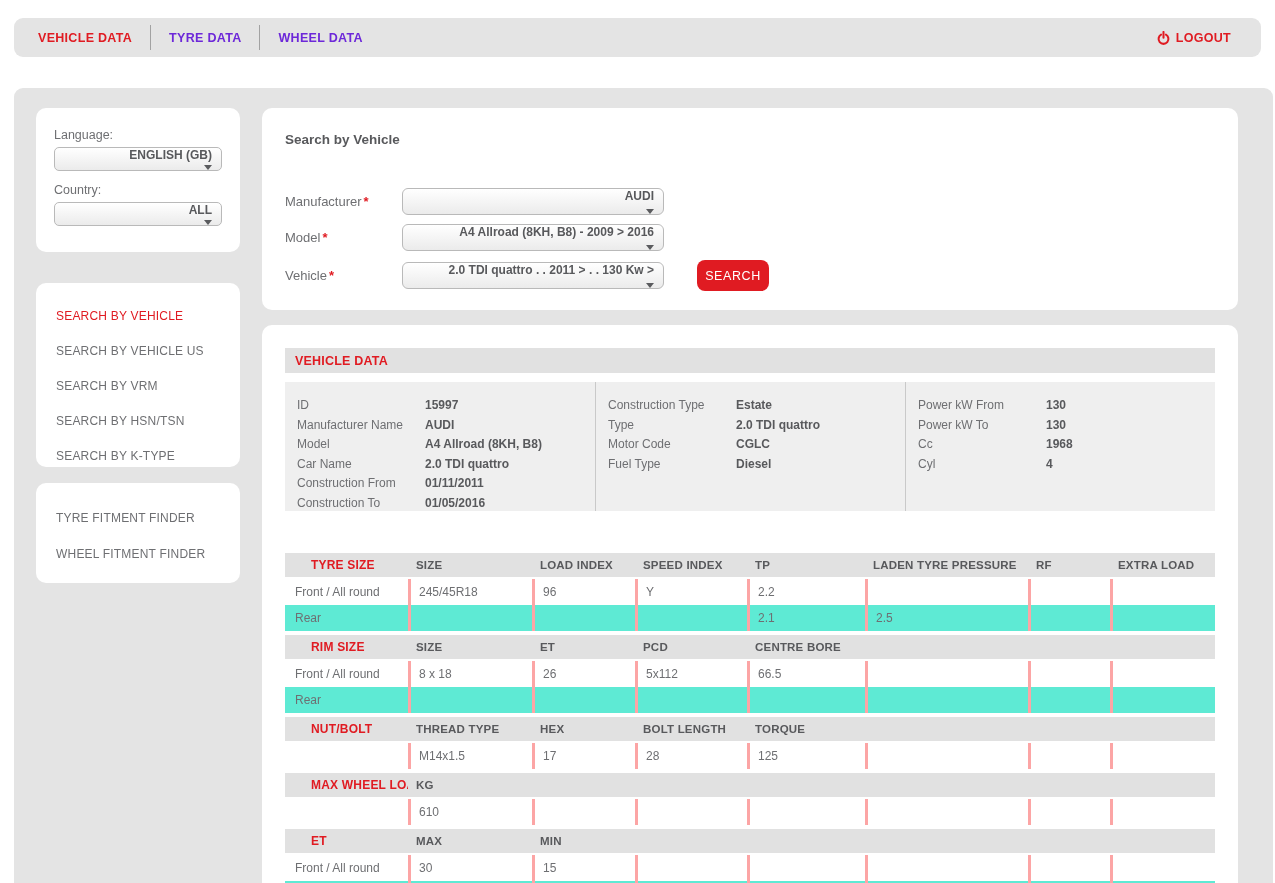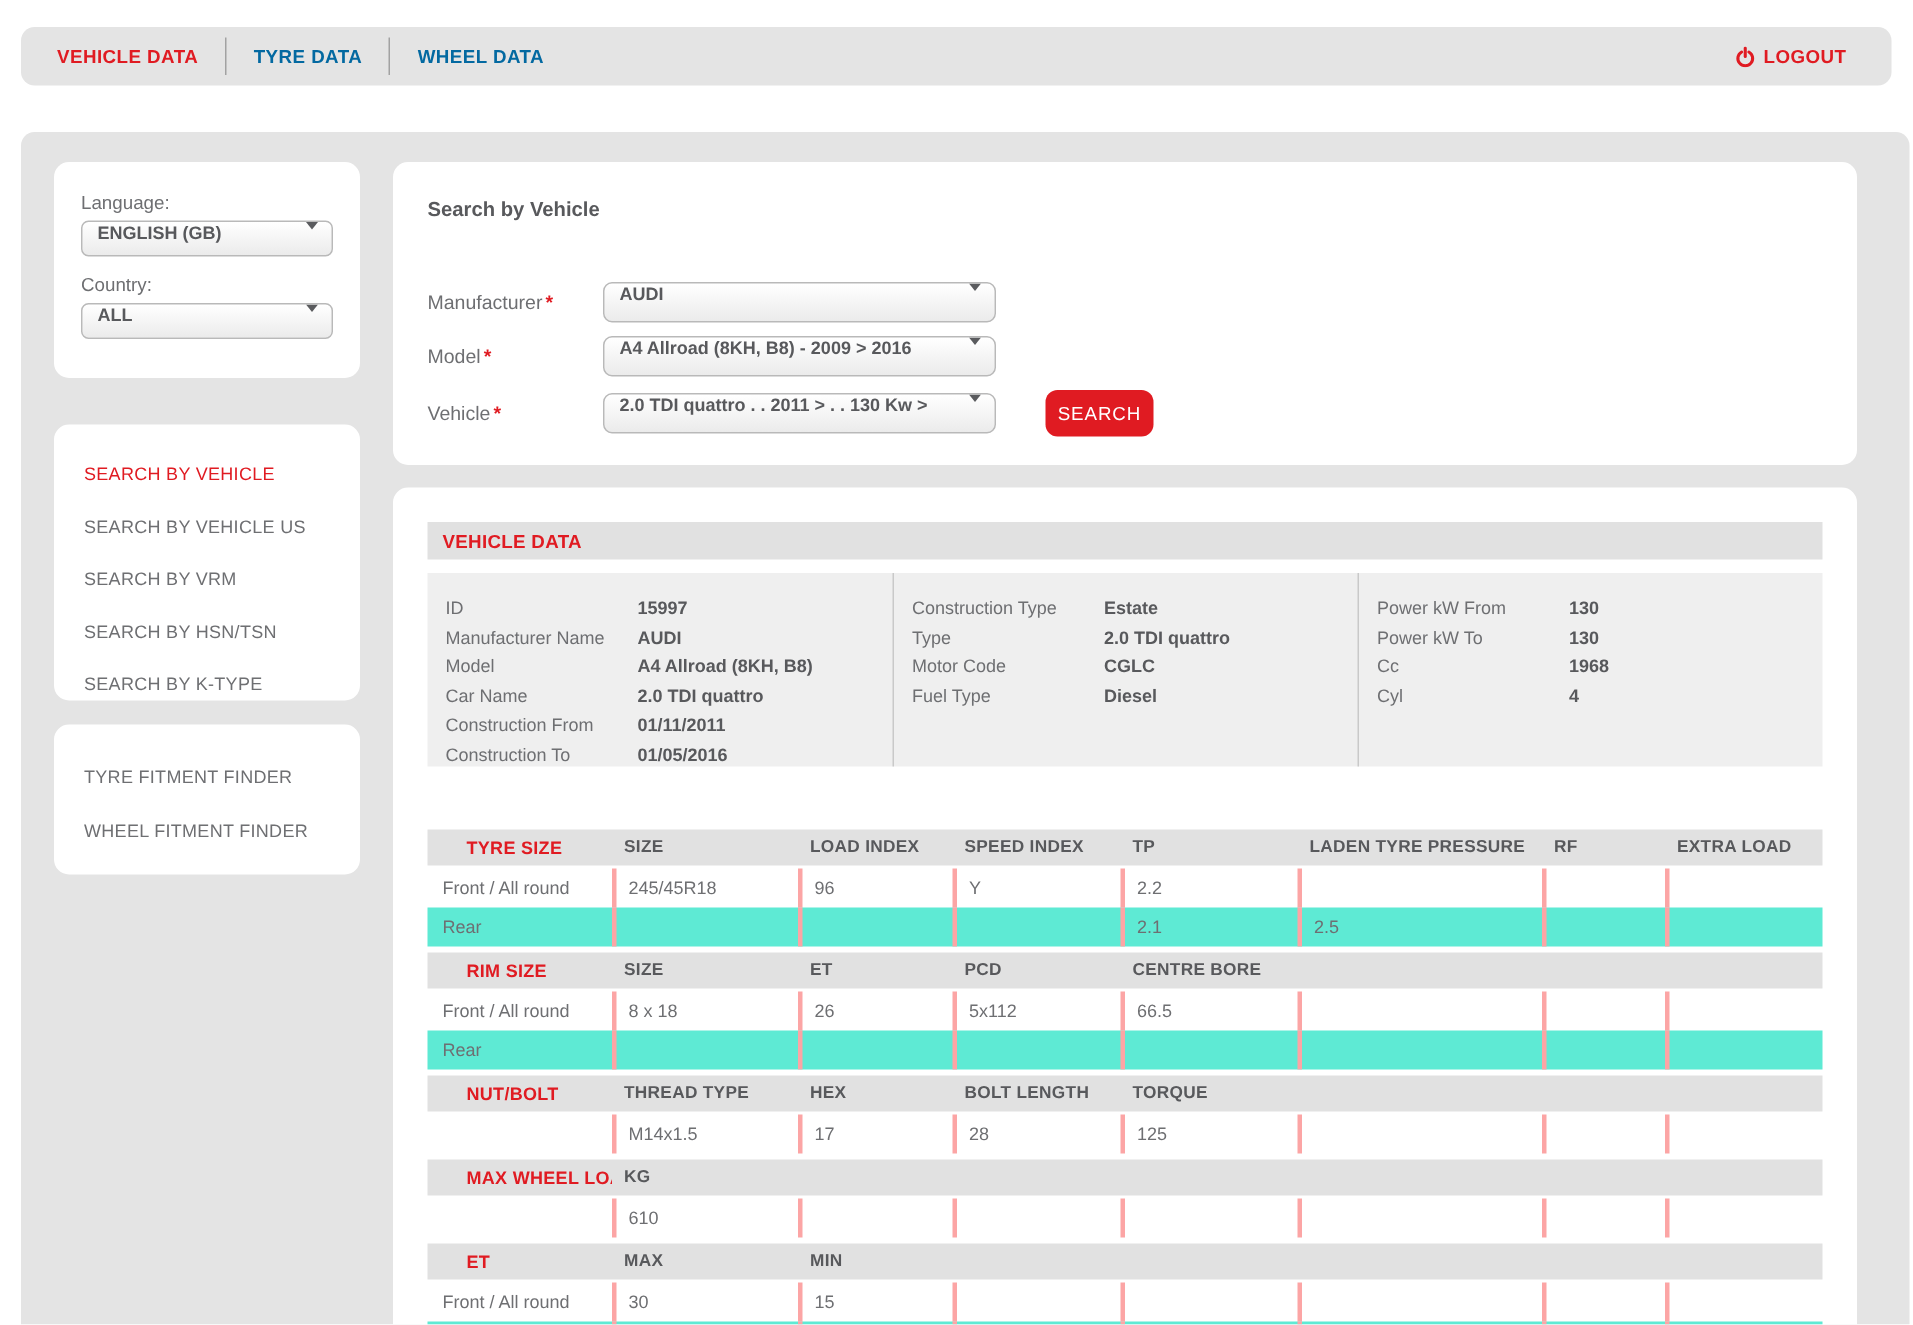--- a/index.html
+++ b/index.html
@@ -16,40 +16,40 @@
     width:1275px;height:883px;position:relative;overflow:hidden;
     background:#fff;
     font-family:"Liberation Sans","DejaVu Sans",sans-serif;
   }
   
   .topnav{
     position:absolute;left:14px;top:18px;width:1247px;height:39px;
     background:var(--gray-bg);border-radius:9px;
     display:flex;align-items:center;padding:0 30px 0 24px;
   }
-  .nav-item{font-size:12.5px;font-weight:bold;color:#0369a1;letter-spacing:.3px;cursor:pointer;white-space:nowrap}
+  .nav-item{font-size:12.5px;font-weight:bold;color:#6d28d9;letter-spacing:.3px;cursor:pointer;white-space:nowrap}
   .nav-item.active{color:var(--red)}
   .nav-sep{width:1px;height:25px;background:#a2a2a2;margin:0 18px}
   .nav-right{margin-left:auto;display:flex;align-items:center;gap:6px;cursor:pointer}
   .nav-right .logout-label{color:var(--red);font-weight:bold;font-size:12.5px;letter-spacing:.3px}
   
   .content{
     position:absolute;left:14px;top:88px;width:1259px;height:795px;
     background:var(--gray-bg);border-radius:9px 9px 0 0;overflow:hidden;
   }
   .card{position:absolute;background:#fff;border-radius:10px}
   
   #card-locale{left:22px;top:20px;width:204px;height:144px;padding:20px 18px 0 18px}
   .fld-label{font-size:12.5px;color:var(--txt);margin-bottom:5px}
   .select{
     height:24px;border:1px solid #b9b9b9;border-radius:5px;
     background:linear-gradient(#ffffff,#ebebeb);
-    display:flex;align-items:flex-start;justify-content:space-between;
+    display:flex;align-items:flex-end;justify-content:space-between;
     padding:0 9px 0 10px;font-weight:bold;color:var(--txt-bold);font-size:12px;
-    cursor:pointer;white-space:nowrap;overflow:hidden;
+    cursor:pointer;white-space:nowrap;overflow:hidden;flex-direction:column;
   }
   .arrow{width:0;height:0;border-left:4px solid transparent;border-right:4px solid transparent;border-top:5px solid #5a5b5e;flex:none;margin-left:6px}
   #card-locale .select{margin-bottom:12px}
   #card-search-links{left:22px;top:195px;width:204px;height:184px;padding:26px 0 0 20px}
   .side-link{font-size:12px;color:var(--txt);letter-spacing:.2px;margin-bottom:21px;cursor:pointer}
   .side-link.active{color:var(--red)}
   #card-finder{left:22px;top:395px;width:204px;height:100px;padding:28px 0 0 20px}
   #card-finder .side-link{margin-bottom:22px}
   
   #panel-search{left:248px;top:20px;width:976px;height:202px;padding:24px 23px 0 23px}

